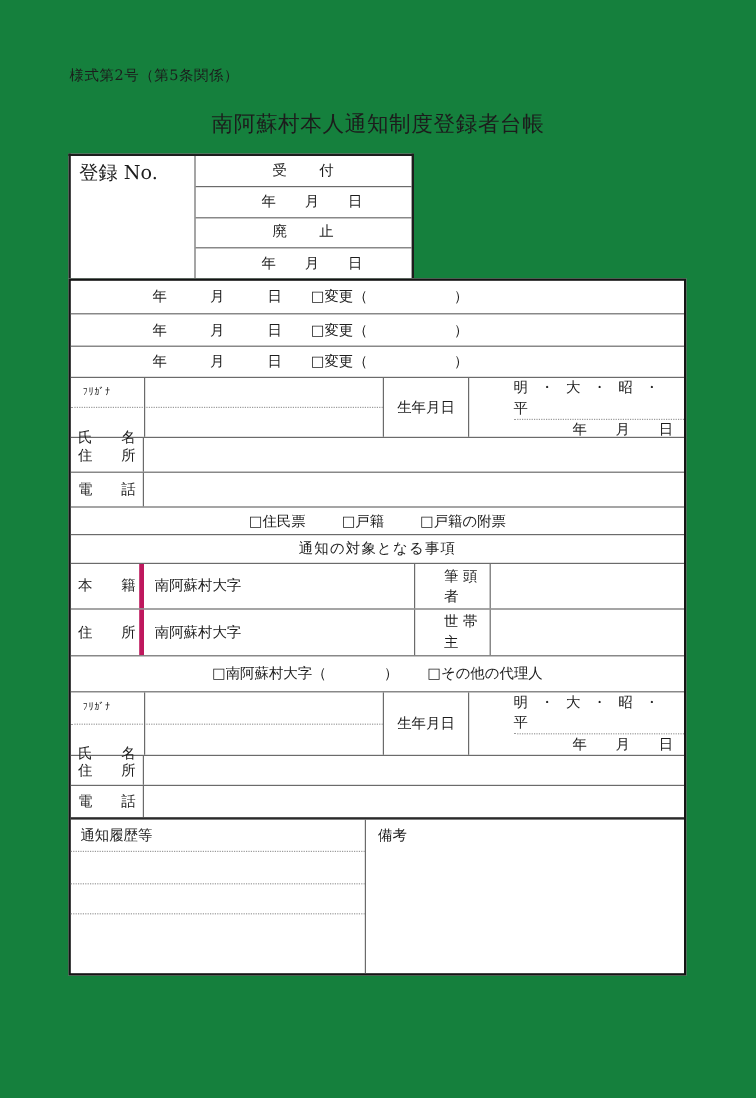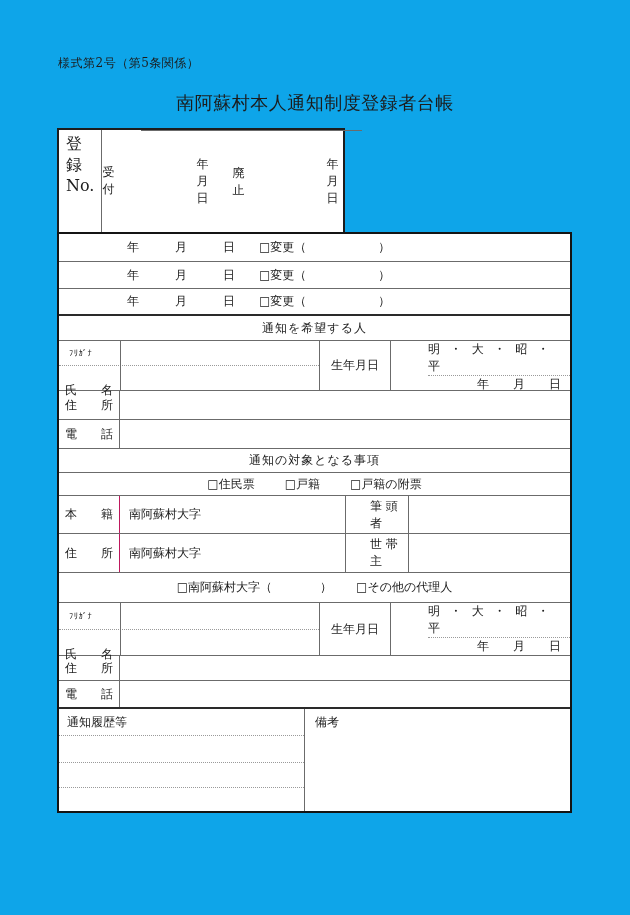--- a/index.html
+++ b/index.html
@@ -1,31 +1,31 @@
 <!DOCTYPE html>
 <html><head>
 <meta charset="utf-8">
 <style>
   * { margin:0; padding:0; box-sizing:border-box; }
   body { background:#ffffff; }
   .page {
-    position:relative; width:630px; height:915px; background:#0ea5e9;
+    position:relative; width:630px; height:915px; background:#15803d;
     font-family:"DejaVu Serif","Liberation Serif",serif; color:#1c1c1c;
     overflow:hidden;
   }
   .form-number { position:absolute; left:58px; top:55px; font-size:12px; letter-spacing:.5px; }
   .doc-title { position:absolute; left:0; top:91px; width:100%; text-align:center; font-size:18px; letter-spacing:.5px; }
 
   
   .reg-table {
     position:absolute; left:57px; top:128px; width:288px; height:104px;
     border:2px solid #1d1d1d; border-bottom:none; background:#fff; display:flex;
   }
   .reg-left { width:104px; border-right:1px solid #6b6b6b; padding:4px 7px; font-size:16px; }
-  .reg-right { flex:1; display:flex; flex-direction:row; }
+  .reg-right { flex:1; display:flex; flex-direction:column; }
   .reg-row { flex:1; display:flex; align-items:center; justify-content:center; font-size:12px; border-top:1px solid #6b6b6b; }
   .reg-row:first-child { border-top:none; }
   .reg-row.date { padding-left:55px; justify-content:flex-start; }
   .reg-row.ttl { letter-spacing:1px; }
 
   
   .main-table {
     position:absolute; left:57px; top:232px; width:515px; height:581px;
     border:2px solid #141414; background:#fff; display:flex; flex-direction:column; font-size:12px;justify-content:space-between;
   }
@@ -59,21 +59,21 @@
   .cell-label { width:61px; border-right:1px solid #6b6b6b; display:flex; align-items:center; padding-left:6px; }
   .cell-rest { flex:1; }
 
   
   .r-checks { height:23px; justify-content:center; gap:30px; }
   .r-agent { height:30px; justify-content:center; }
 
   
   .r-registry { align-items:stretch; }
   .r-registry.h38 { height:38px; } .r-registry.h39 { height:39px; }
-  .rg-label { width:61px; border-right:1px solid #be185d; display:flex; align-items:center; padding-left:6px;font-family:Liberation Mono, monospace; }
+  .rg-label { width:61px; border-right:4px solid #be185d; display:flex; align-items:center; padding-left:6px;font-family:Liberation Mono, monospace; }
   .rg-value { width:225px; display:flex; align-items:center; padding-left:9px; }
   .rg-head { width:64px; border-left:1px solid #6b6b6b; border-right:1px solid #6b6b6b; display:flex; align-items:center; padding-left:24px; }
   .rg-rest { flex:1; }
 
   
   .r-bottom { flex:1 1 auto; align-items:stretch; }
   .hist-cell { width:246px; border-right:1px solid #6b6b6b; position:relative; padding:5px 8px 0; }
   .hist-cell .dotted { position:absolute; left:0; right:0; border-top:1px dotted #9a9a9a; }
   .d1 { top:26px; } .d2 { top:53px; } .d3 { top:78px; }
   .remarks-cell { flex:1; padding:5px 10px 0; }
@@ -95,21 +95,20 @@
       <div class="reg-row date">年　　月　　日</div>
     </div>
   </div>
 
   <div class="main-table">
 
     <div class="mrow first r-change">年　　　月　　　日　　□変更（　　　　　　）</div>
     <div class="mrow r-change">年　　　月　　　日　　□変更（　　　　　　）</div>
     <div class="mrow r-change h26">年　　　月　　　日　　□変更（　　　　　　）</div>
 
-    <div class="mrow thick header-row h26">通知を希望する人</div>
 
     <div class="mrow r-name">
       <div class="nr-left">
         <div class="vline"></div>
         <div class="nr-top">
             <span class="fl">ﾌﾘｶﾞﾅ</span>
           </div>
         <div class="nr-bottom">
             <span class="nl">氏　　名</span>
           </div>
@@ -123,27 +122,27 @@
 
     <div class="mrow r-label h29">
       <div class="cell-label">住　　所</div>
       <div class="cell-rest"></div>
     </div>
     <div class="mrow r-label h29">
       <div class="cell-label">電　　話</div>
       <div class="cell-rest"></div>
     </div>
 
-    <div class="mrow header-row h24">通知の対象となる事項</div>
-
     <div class="mrow r-checks">
       <span>□住民票</span>
       <span>□戸籍</span>
       <span>□戸籍の附票</span>
     </div>
+
+    <div class="mrow header-row h24">通知の対象となる事項</div>
 
     <div class="mrow r-registry h38">
       <div class="rg-label">本　　籍</div>
       <div class="rg-value">南阿蘇村大字</div>
       <div class="rg-head">筆 頭 者</div>
       <div class="rg-rest"></div>
     </div>
     <div class="mrow r-registry h39">
       <div class="rg-label">住　　所</div>
       <div class="rg-value">南阿蘇村大字</div>

